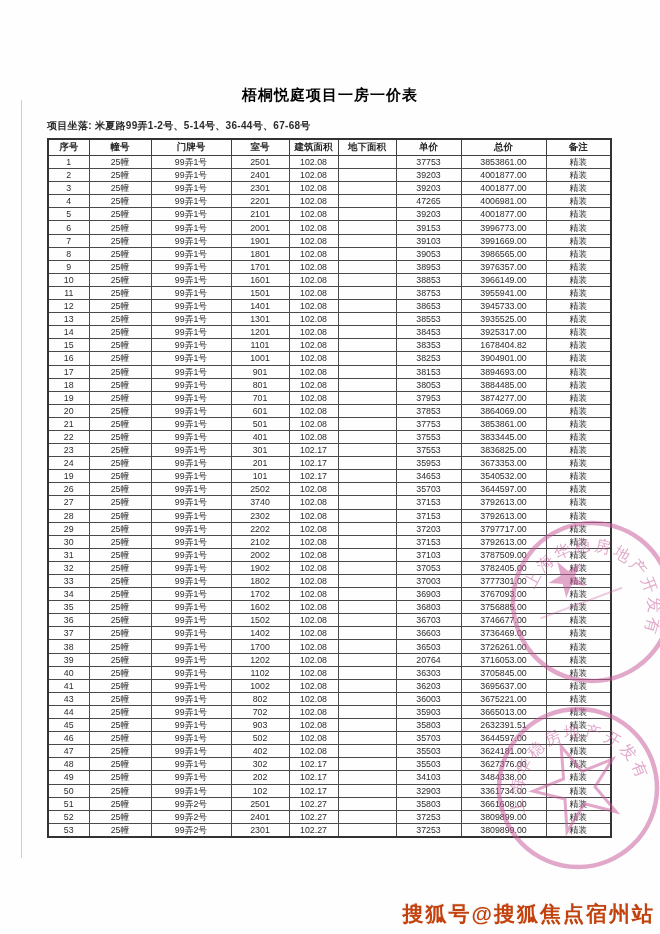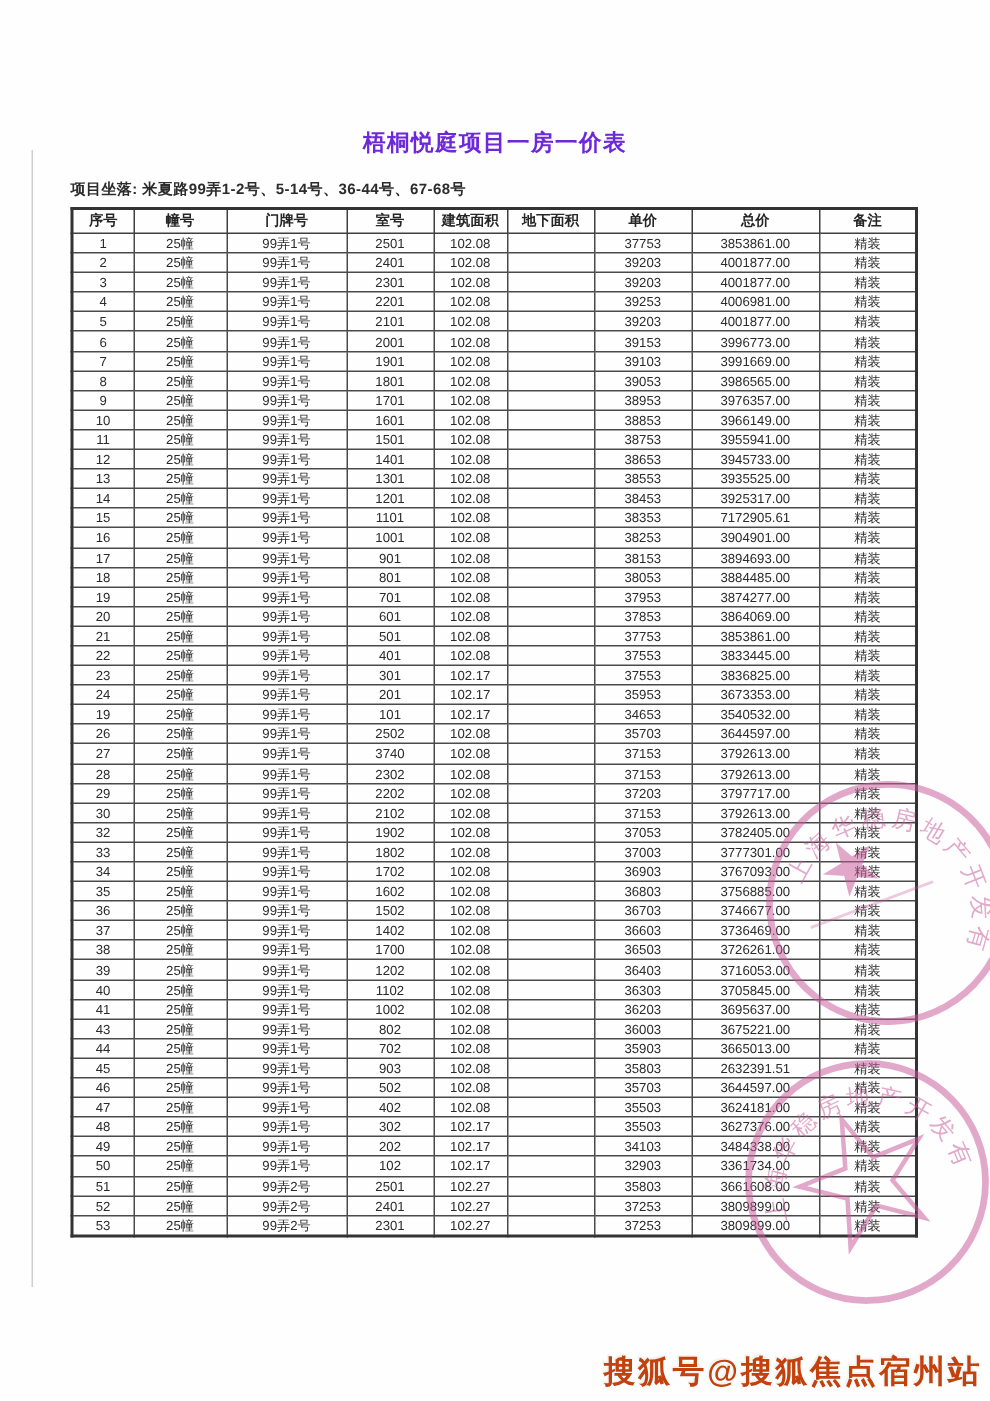--- a/index.html
+++ b/index.html
@@ -11,21 +11,21 @@
   .page{
     position:relative;width:660px;height:934px;
     background:#fefefe;overflow:hidden;
   }
   .scan-line{
     position:absolute;left:21px;top:100px;width:1px;height:758px;
     background:#c2c2c2;opacity:.8;
   }
   .title{
     position:absolute;left:0;top:86px;width:660px;margin:0;
-    text-align:center;font-size:15px;font-weight:bold;color:#6d28d9;
+    text-align:center;font-size:15px;font-weight:bold;color:#000000;
     letter-spacing:1px;
   }
   .location{
     position:absolute;left:47px;top:119px;
     font-size:10px;font-weight:bold;color:#2c2c2c;letter-spacing:.3px;
   }
   table.price-table{
     position:absolute;left:47px;top:138px;width:563px;
     border-collapse:collapse;table-layout:fixed;
     background:transparent;
@@ -119,21 +119,21 @@
           <td>4001877.00</td>
           <td>精装</td>
         </tr>
         <tr>
           <td>4</td>
           <td>25幢</td>
           <td>99弄1号</td>
           <td>2201</td>
           <td>102.08</td>
           <td></td>
-          <td>39253</td>
+          <td>47265</td>
           <td>4006981.00</td>
           <td>精装</td>
         </tr>
         <tr>
           <td>5</td>
           <td>25幢</td>
           <td>99弄1号</td>
           <td>2101</td>
           <td>102.08</td>
           <td></td>
@@ -241,21 +241,21 @@
           <td>精装</td>
         </tr>
         <tr>
           <td>15</td>
           <td>25幢</td>
           <td>99弄1号</td>
           <td>1101</td>
           <td>102.08</td>
           <td></td>
           <td>38353</td>
-          <td>7172905.61</td>
+          <td>1678404.82</td>
           <td>精装</td>
         </tr>
         <tr>
           <td>16</td>
           <td>25幢</td>
           <td>99弄1号</td>
           <td>1001</td>
           <td>102.08</td>
           <td></td>
           <td>38253</td>
@@ -410,20 +410,31 @@
           <td>25幢</td>
           <td>99弄1号</td>
           <td>2102</td>
           <td>102.08</td>
           <td></td>
           <td>37153</td>
           <td>3792613.00</td>
           <td>精装</td>
         </tr>
         <tr>
+          <td>31</td>
+          <td>25幢</td>
+          <td>99弄1号</td>
+          <td>2002</td>
+          <td>102.08</td>
+          <td></td>
+          <td>37103</td>
+          <td>3787509.00</td>
+          <td>精装</td>
+        </tr>
+        <tr>
           <td>32</td>
           <td>25幢</td>
           <td>99弄1号</td>
           <td>1902</td>
           <td>102.08</td>
           <td></td>
           <td>37053</td>
           <td>3782405.00</td>
           <td>精装</td>
         </tr>
@@ -493,21 +504,21 @@
           <td>3726261.00</td>
           <td>精装</td>
         </tr>
         <tr>
           <td>39</td>
           <td>25幢</td>
           <td>99弄1号</td>
           <td>1202</td>
           <td>102.08</td>
           <td></td>
-          <td>36403</td>
+          <td>20764</td>
           <td>3716053.00</td>
           <td>精装</td>
         </tr>
         <tr>
           <td>40</td>
           <td>25幢</td>
           <td>99弄1号</td>
           <td>1102</td>
           <td>102.08</td>
           <td></td>

